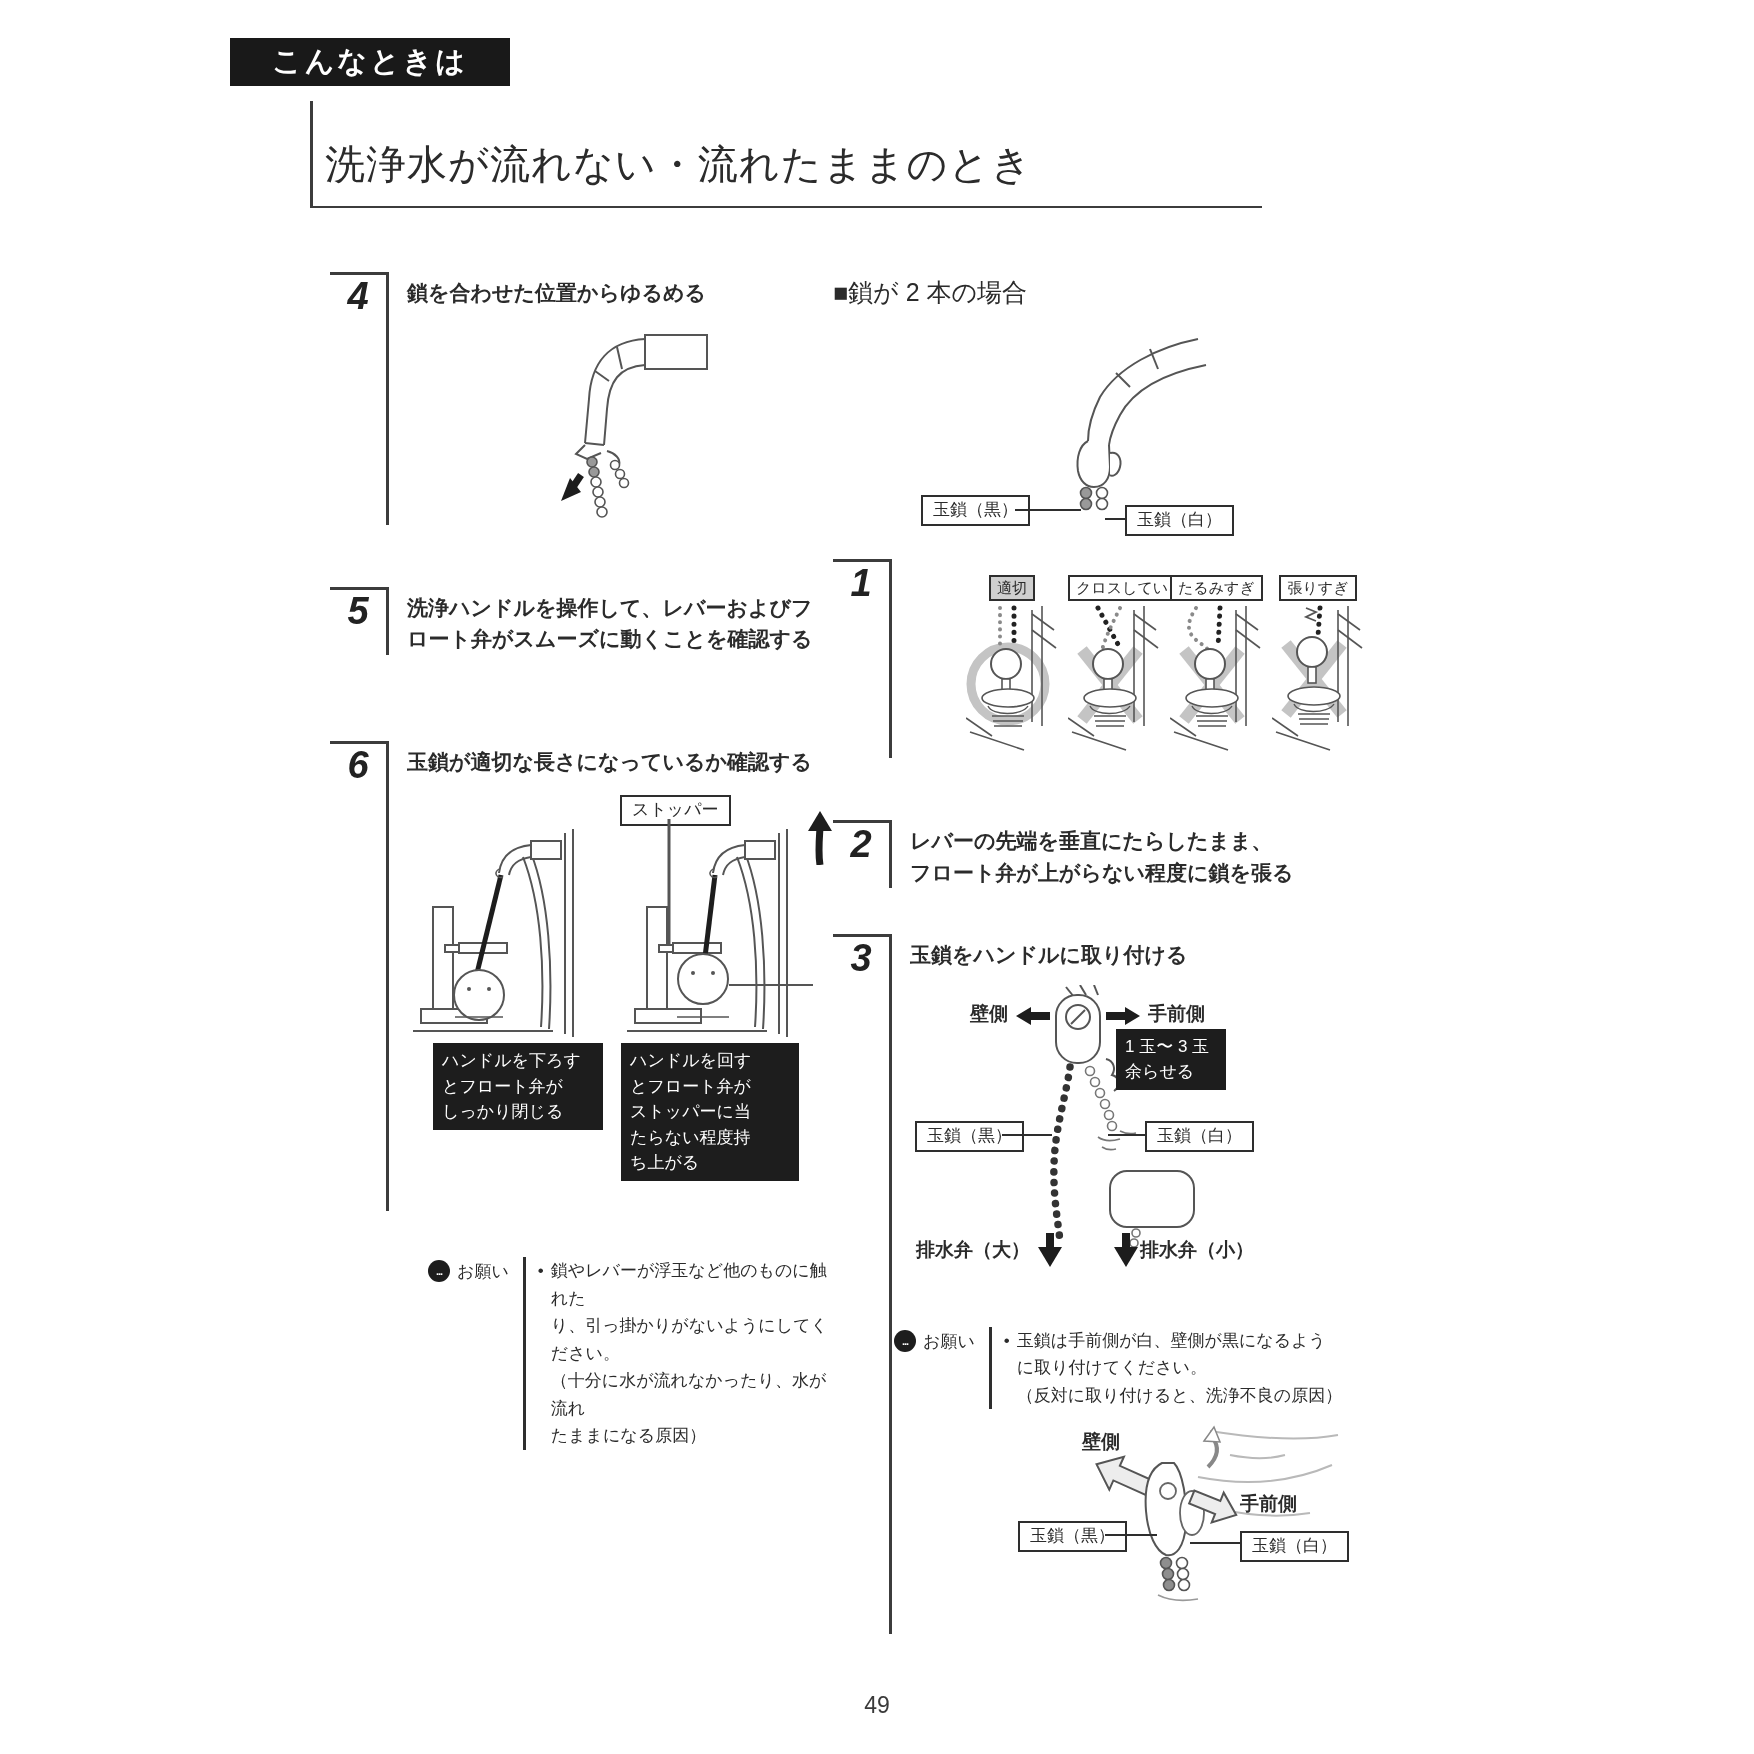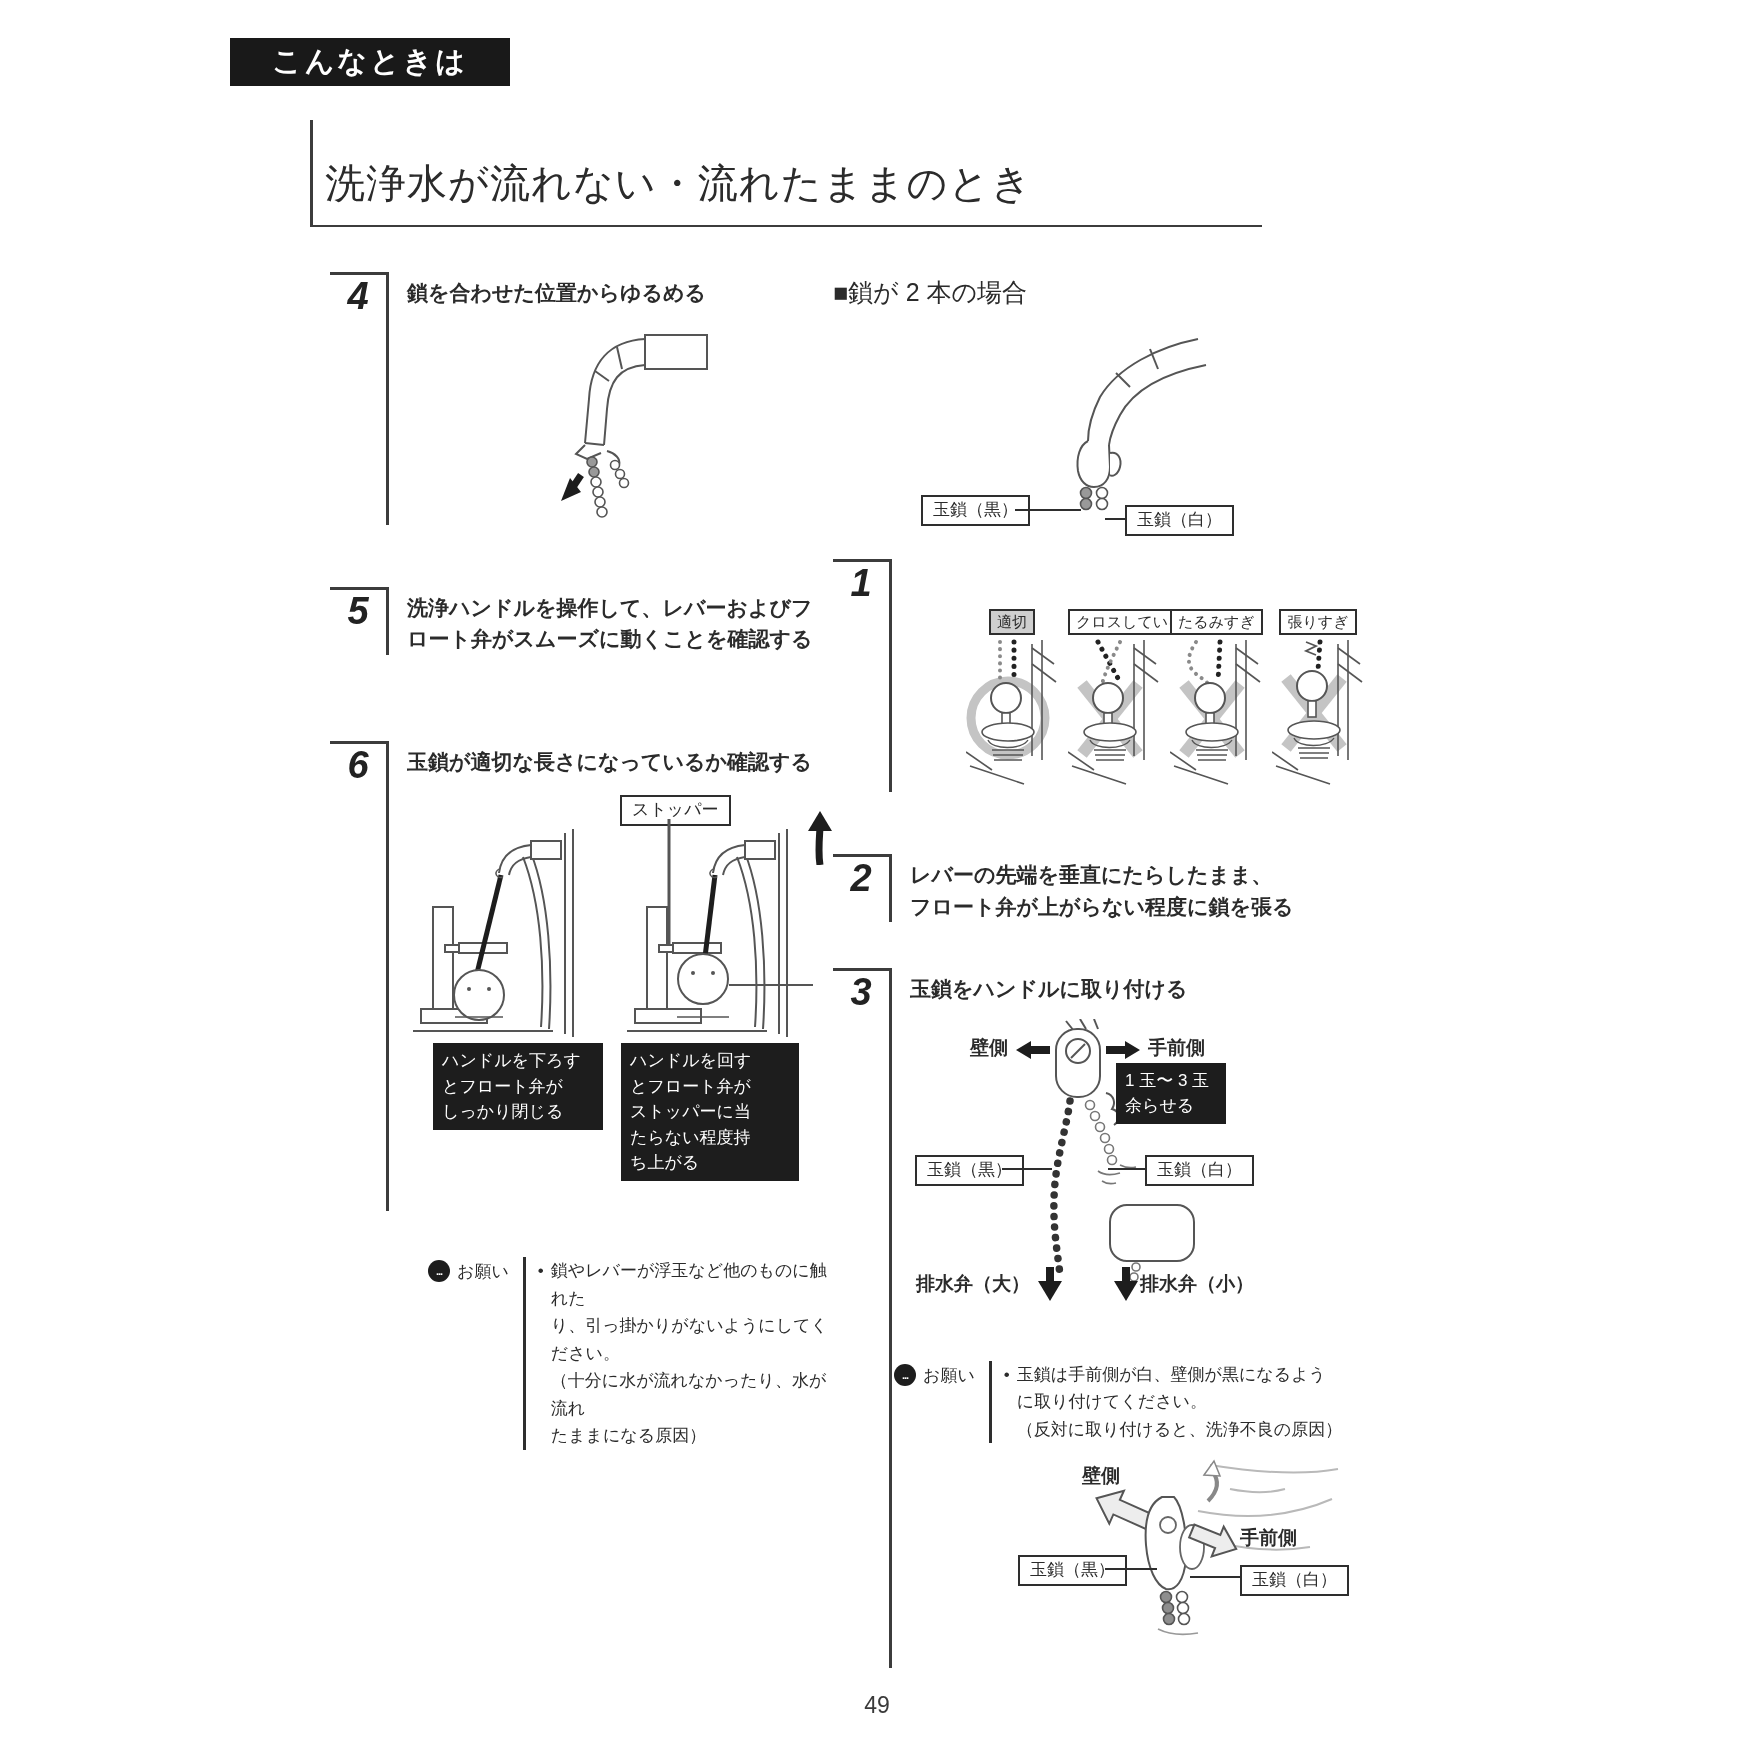--- a/index.html
+++ b/index.html
@@ -1,21 +1,21 @@
 <!DOCTYPE html>
 <html><head>
 <meta charset="utf-8">
 <style>
   html,body{margin:0;padding:0;background:#fff;}
   body{width:1754px;height:1754px;position:relative;font-family:"Liberation Sans",sans-serif;color:#2b2b2b;}
   .pre{white-space:pre-line;}
   
   .banner{position:absolute;left:230px;top:38px;width:280px;height:48px;background:#191919;color:#fff;
           font-size:29px;font-weight:bold;display:flex;align-items:center;justify-content:center;letter-spacing:3px;}
-  .title-block{position:absolute;left:310px;top:120px;width:952px;border-left:3px solid #3c3c3c;border-bottom:2px solid #3c3c3c;
+  .title-block{position:absolute;left:310px;top:101px;width:952px;border-left:3px solid #3c3c3c;border-bottom:2px solid #3c3c3c;
           padding:36px 0 14px 12px;box-sizing:border-box;}
   .title-block h1{margin:0;font-size:40px;font-weight:500;letter-spacing:1px;}
   
   .col{position:absolute;}
   .col-left{left:330px;top:272px;width:505px;}
   .col-right{left:833px;top:276px;width:600px;}
   
   .step{display:flex;}
   .step-num{width:56px;min-width:56px;border-top:3px solid #3c3c3c;font-size:38px;font-style:italic;font-weight:bold;
             text-align:center;line-height:1.1;padding-top:1px;color:#222;}
@@ -48,21 +48,21 @@
   .fig6 .tank1{position:absolute;left:-4px;top:16px;}
   .fig6 .tank2{position:absolute;left:210px;top:16px;}
   .fig6 .stopper-box{position:absolute;left:213px;top:-8px;}
   .fig6 .uparrow{position:absolute;left:398px;top:8px;}
   .fig6 .co1{position:absolute;left:26px;top:240px;width:152px;}
   .fig6 .co2{position:absolute;left:214px;top:240px;width:160px;}
   .fig2chain{position:relative;height:240px;margin-top:10px;}
   .fig2chain svg{position:absolute;left:165px;top:6px;}
   .sec2{margin:0 0 6px 0;font-size:25px;font-weight:500;}
   .figrow{display:flex;gap:10px;margin:16px 0 0 56px;}
-  .statfig{width:92px;text-align:center;margin-top:34px;}
+  .statfig{width:92px;text-align:center;}
   .statfig .box-label{margin-bottom:3px;}
   .fig3{position:relative;height:330px;margin-top:8px;}
   .fig3-bottom{position:absolute;left:6px;top:254px;display:flex;align-items:center;}
   .figF{position:relative;height:205px;margin-top:20px;}
   .hline{position:absolute;height:2px;background:#2e2e2e;}
   .vline{position:absolute;width:2px;background:#2e2e2e;}
   .abs{position:absolute;}
   .pagenum{position:absolute;left:0;top:1692px;width:1754px;text-align:center;font-size:23px;color:#3a3a3a;}
   
   .step4{margin-bottom:62px;}

